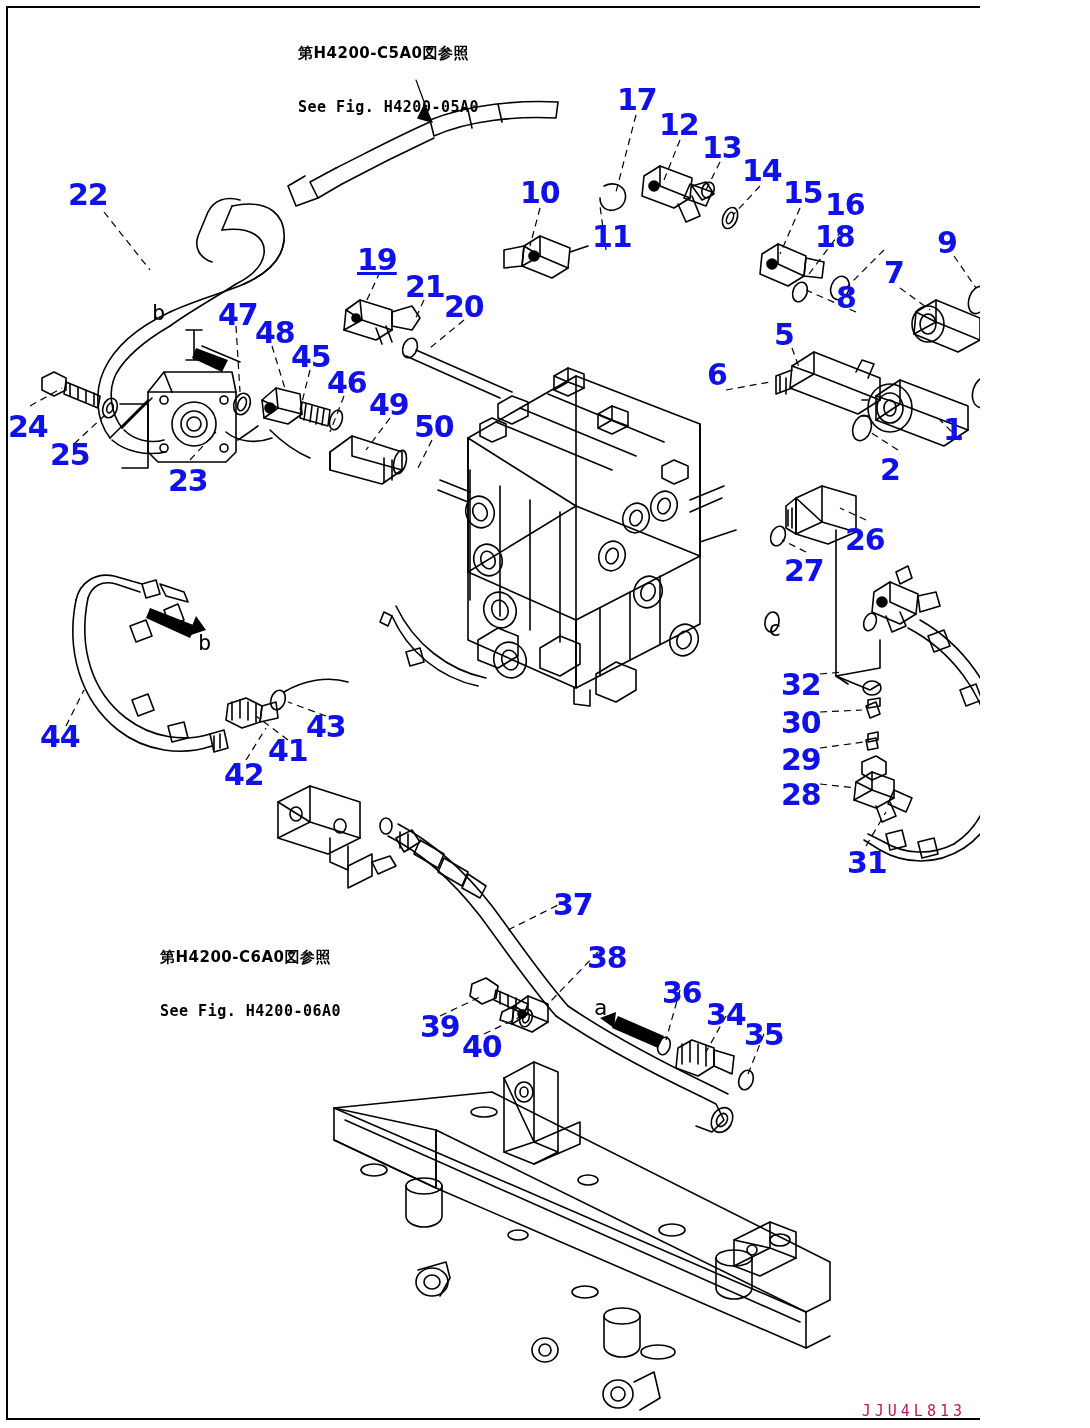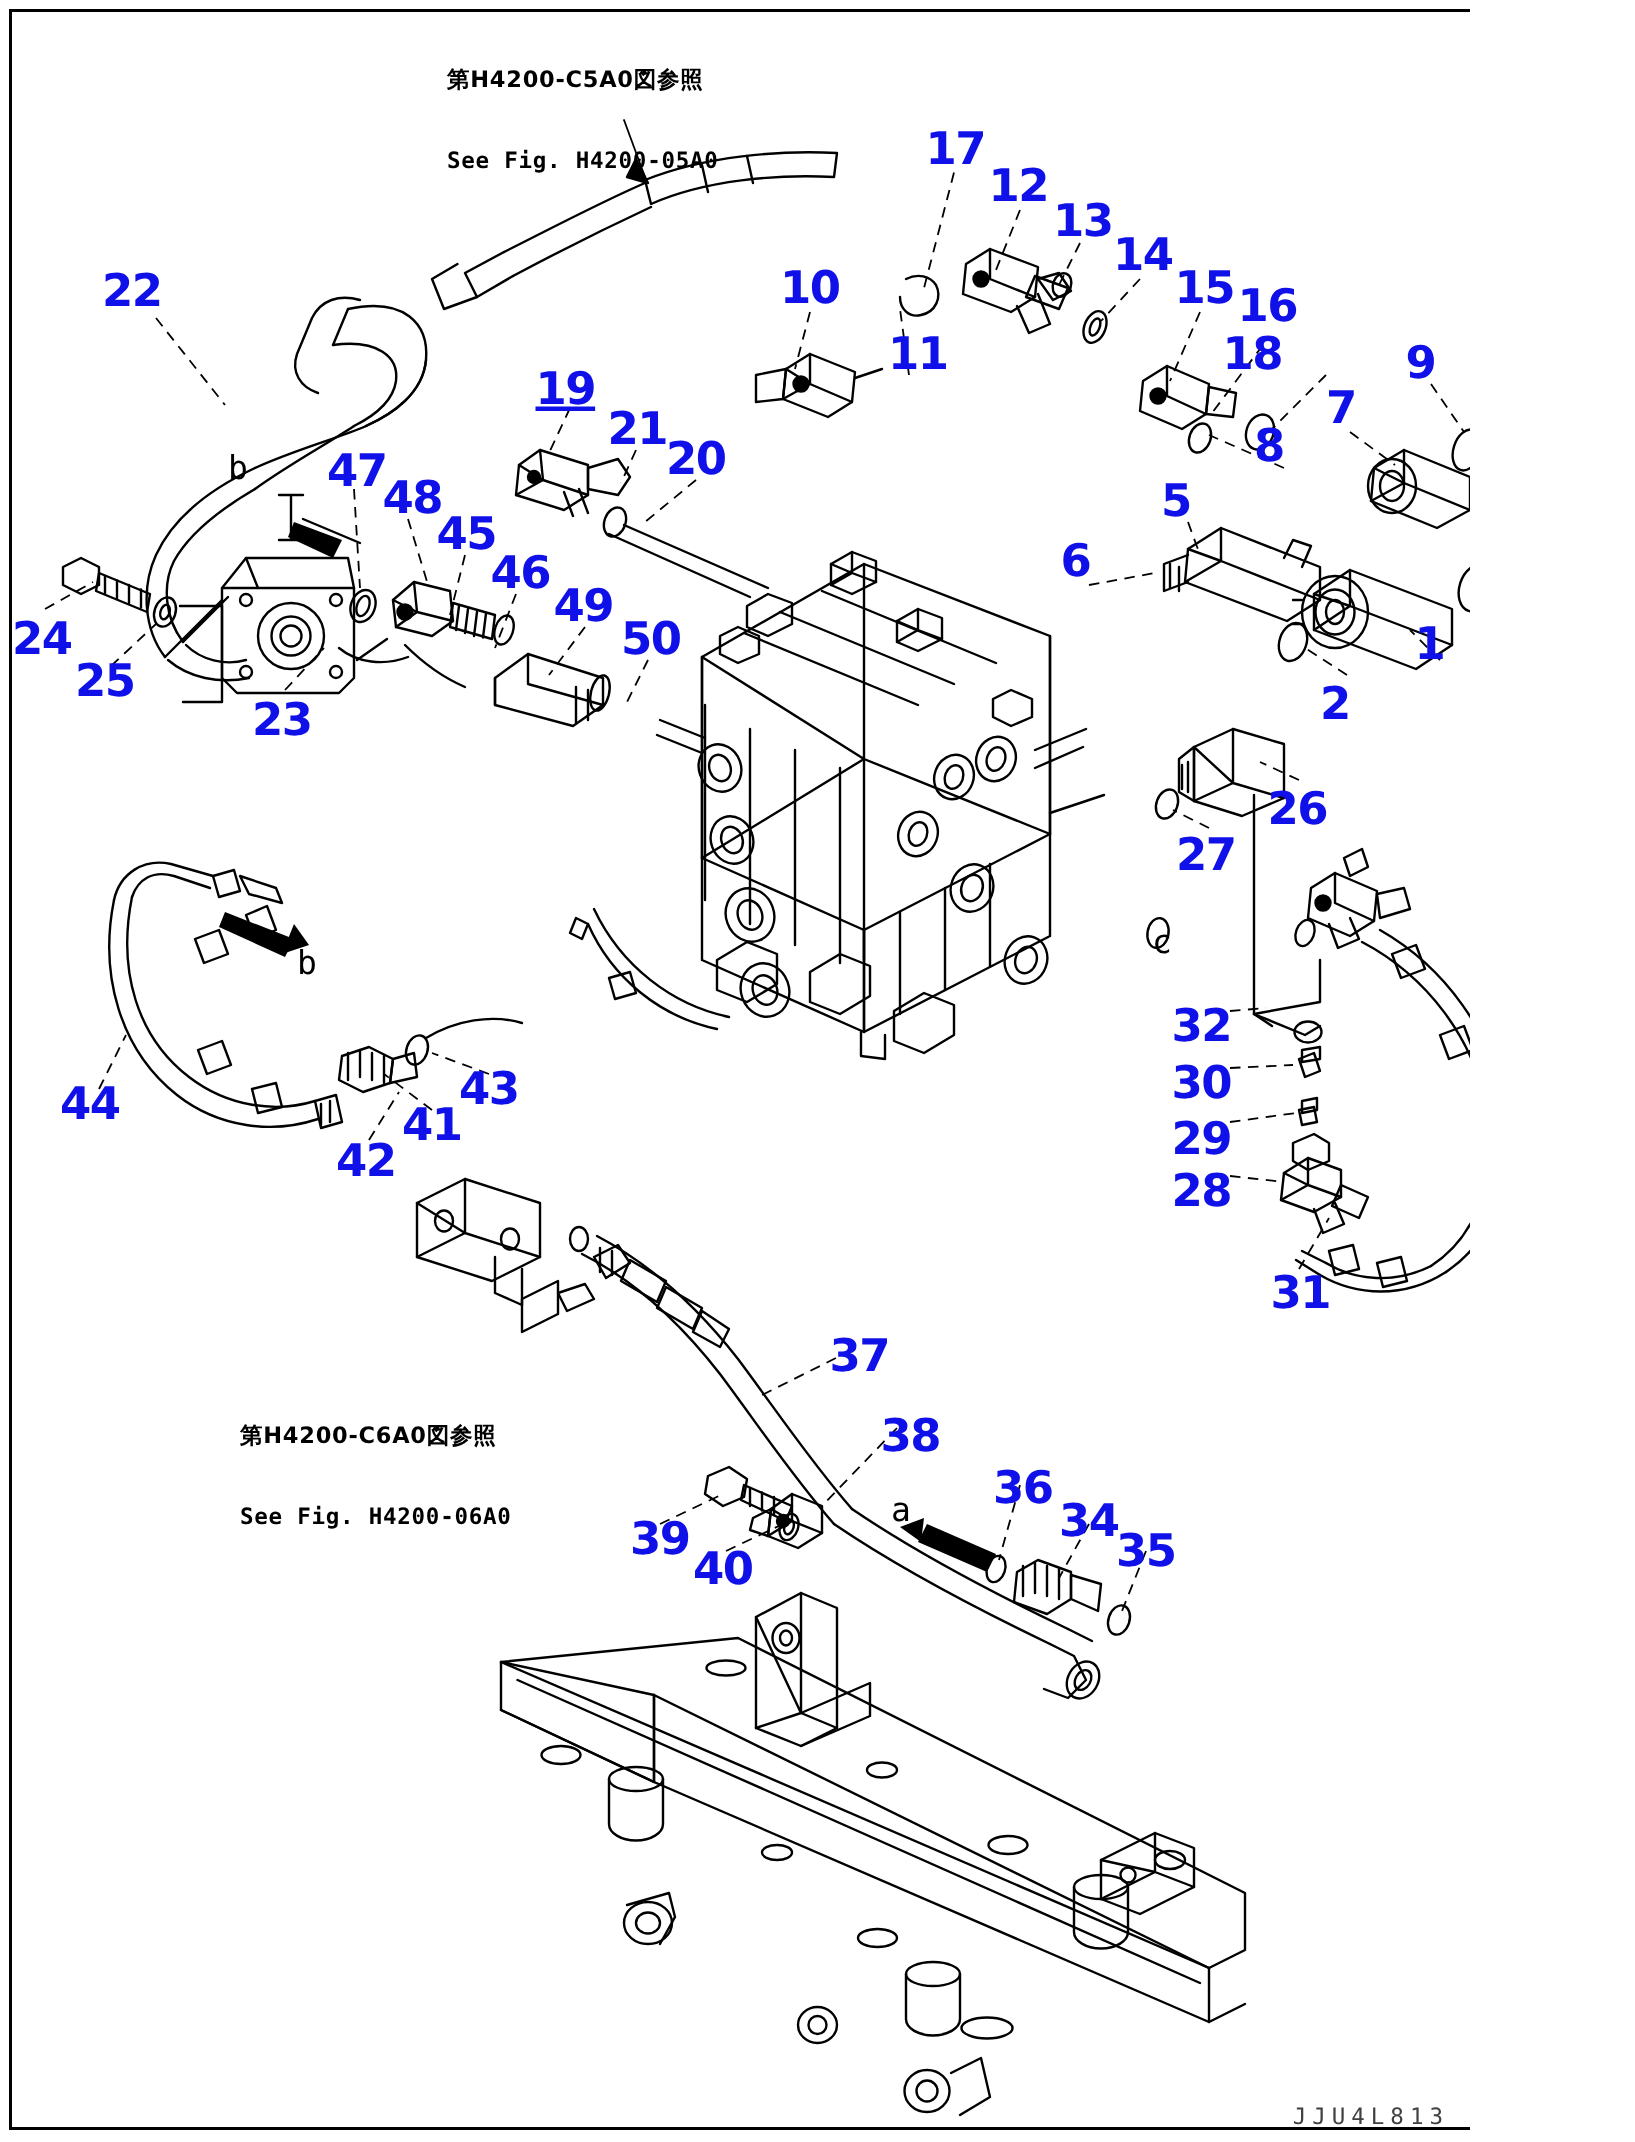--- a/index.html
+++ b/index.html
@@ -71,21 +71,21 @@
     font-weight: normal;
   }
   
   #watermark {
     position: absolute;
     right: 14px;
     bottom: 8px;
     font-family: "DejaVu Sans Mono", monospace;
     font-size: 15px;
     letter-spacing: 4px;
-    color: #404040;
+    color: #be185d;
   }
   
   #drawing {
     position: absolute;
     left: 0; top: 0;
     width: 1090px;
     height: 1428px;
     pointer-events: none;
   }
   #drawing svg { display: block; }

